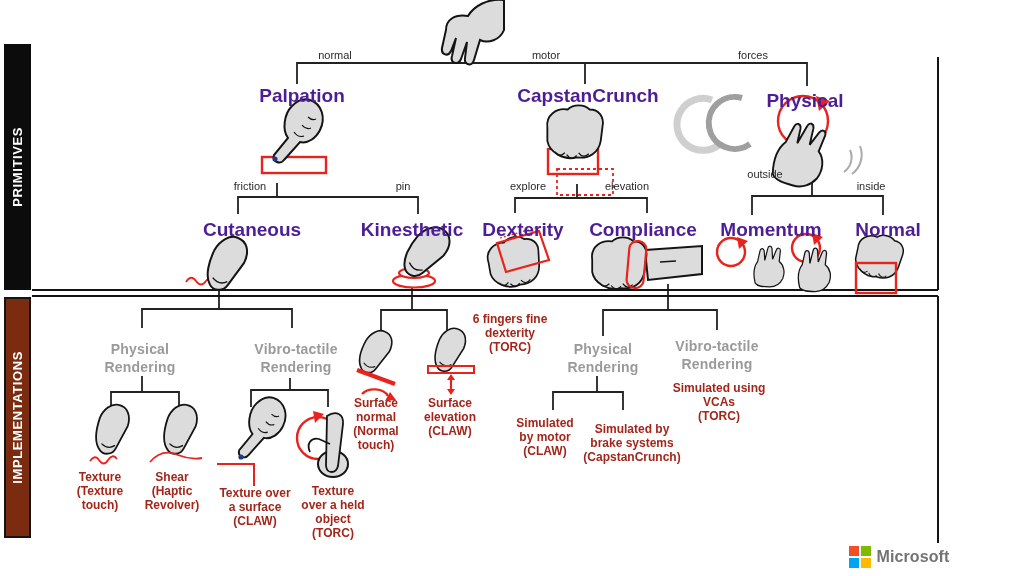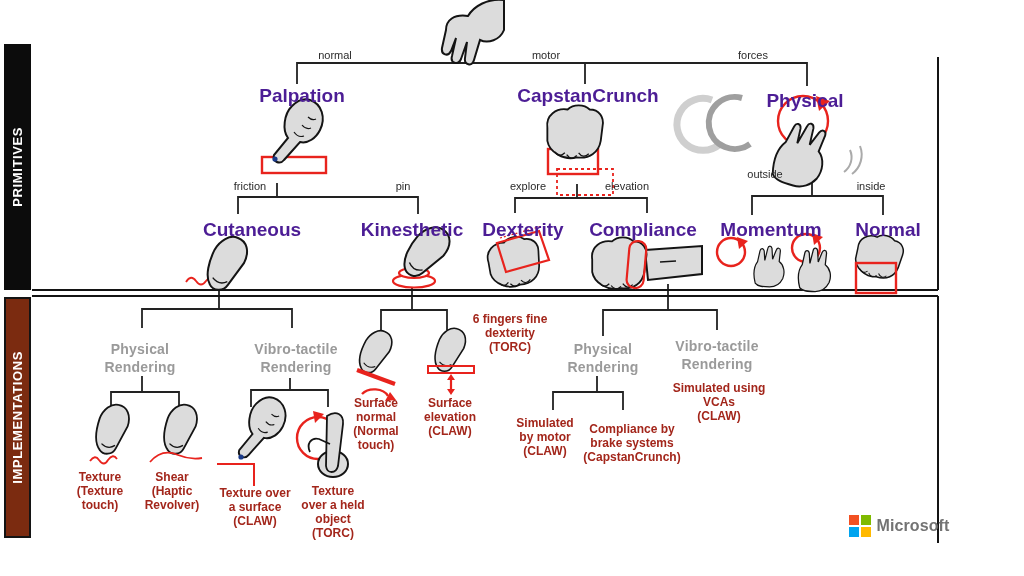--- a/index.html
+++ b/index.html
@@ -11,21 +11,21 @@
   .node{font-size:19px;font-weight:bold;color:#4c1d95;transform:translateX(-50%);white-space:nowrap;}
   .cat{font-size:14px;color:#9a9a9a;text-align:center;transform:translateX(-50%);
        white-space:pre-line;line-height:1.28;font-weight:bold;letter-spacing:.2px;}
   .impl{font-size:12px;font-weight:bold;color:#a3261b;text-align:center;transform:translateX(-50%);
         white-space:pre-line;line-height:1.18;}
   .sidebar{display:flex;align-items:center;justify-content:center;}
   .sidebar span{writing-mode:vertical-rl;transform:rotate(180deg);color:#fff;font-weight:bold;
         font-size:13px;letter-spacing:.6px;white-space:nowrap;}
   .sb-prim{left:4px;top:44px;width:27px;height:246px;background:#0c0c0c;}
   .sb-impl{left:4px;top:297px;width:27px;height:241px;background:#7b2b10;border:2px solid #141414;box-sizing:border-box;}
-  .mslogo{left:849px;top:515px;display:flex;align-items:center;}
+  .mslogo{left:849px;top:546px;display:flex;align-items:center;}
   .msgrid{display:grid;grid-template-columns:10px 10px;grid-template-rows:10px 10px;gap:1.5px;}
   .msgrid i{display:block;}
   .msname{font-size:16px;color:#737373;margin-left:6px;font-weight:bold;letter-spacing:.1px;}
 </style>
 </head>
 <body>
 
 <div class="stage">
 
   <svg class="abs" style="left:0;top:0" width="1024" height="576" viewBox="0 0 1024 576">
@@ -227,26 +227,26 @@
 touch)</div>
   <div class="abs impl" style="left:450px;top:396px">Surface
 elevation
 (CLAW)</div>
   <div class="abs impl" style="left:510px;top:312px">6 fingers fine
 dexterity
 (TORC)</div>
   <div class="abs impl" style="left:545px;top:416px">Simulated
 by motor
 (CLAW)</div>
-  <div class="abs impl" style="left:632px;top:422px">Compliance by
+  <div class="abs impl" style="left:632px;top:422px">Simulated by
 brake systems
 (CapstanCrunch)</div>
   <div class="abs impl" style="left:719px;top:381px">Simulated using
 VCAs
-(CLAW)</div>
+(TORC)</div>
 
   <div class="abs mslogo">
     <span class="msgrid">
       <i style="background:#f25022"></i>
       <i style="background:#7fba00"></i>
       <i style="background:#00a4ef"></i>
       <i style="background:#ffb900"></i>
     </span>
     <span class="msname">Microsoft</span>
   </div>

